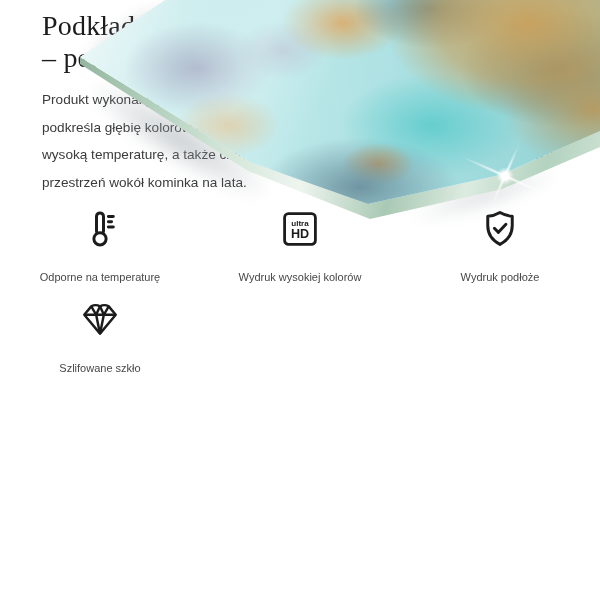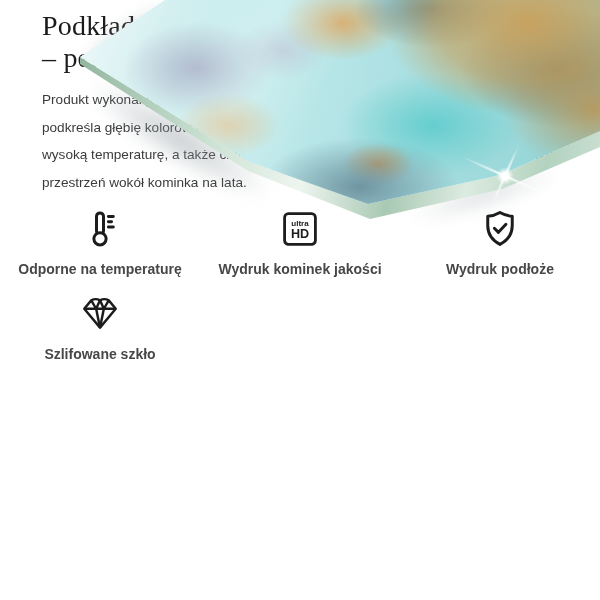--- a/index.html
+++ b/index.html
@@ -70,21 +70,21 @@
   .title span{display:block;}
   .desc{
     margin:12px 0 0 42px;width:548px;
     font-size:13.6px;line-height:27.5px;color:#3b3b3b;
   }
 
   
   .features{display:grid;grid-template-columns:1fr 1fr 1fr;row-gap:16px;margin-top:12px;}
   .feature{display:flex;flex-direction:column;align-items:center;justify-content:flex-end;}
   .ficon{height:42px;display:flex;align-items:center;justify-content:center;}
-  .flabel{margin-top:11px;font-size:14px;color:#474747;font-weight:bold;}
+  .flabel{margin-top:21px;font-size:11px;color:#474747;}
   svg{display:block;}
   .svgtxt{font-family:"Liberation Sans",sans-serif;font-weight:bold;fill:#1c1c1c;}
 </style>
 </head>
 <body>
 
 <div class="page">
 
   <div class="hero">
     <div class="shadow shadow-left"></div>
@@ -120,21 +120,21 @@
     </div>
 
     <div class="feature">
       <div class="ficon">
         <svg width="42" height="42" viewBox="0 0 24 24" fill="none" stroke="#1c1c1c" stroke-width="1.6">
           <rect x="3.2" y="3.2" width="17.6" height="17.6" rx="2.2"></rect>
           <text class="svgtxt" x="12" y="10.2" font-size="4.6" text-anchor="middle" stroke="none">ultra</text>
           <text class="svgtxt" x="12" y="17" font-size="7.2" text-anchor="middle" stroke="none">HD</text>
         </svg>
       </div>
-      <div class="flabel">Wydruk kominek jakości</div>
+      <div class="flabel">Wydruk wysokiej kolorów</div>
     </div>
 
     <div class="feature">
       <div class="ficon">
         <svg width="42" height="42" viewBox="0 0 24 24" fill="none" stroke="#1c1c1c" stroke-width="1.7" stroke-linecap="round" stroke-linejoin="round">
           <path d="M12 2.6 C14.2 3.9 16.6 4.6 19 4.7 L19 10 C19 14.7 16.2 18.6 12 20.8 C7.8 18.6 5 14.7 5 10 L5 4.7 C7.4 4.6 9.8 3.9 12 2.6 Z"></path>
           <path d="M8.8 11.6 L11.1 13.9 L15.4 9.3"></path>
         </svg>
       </div>
       <div class="flabel">Wydruk podłoże</div>

